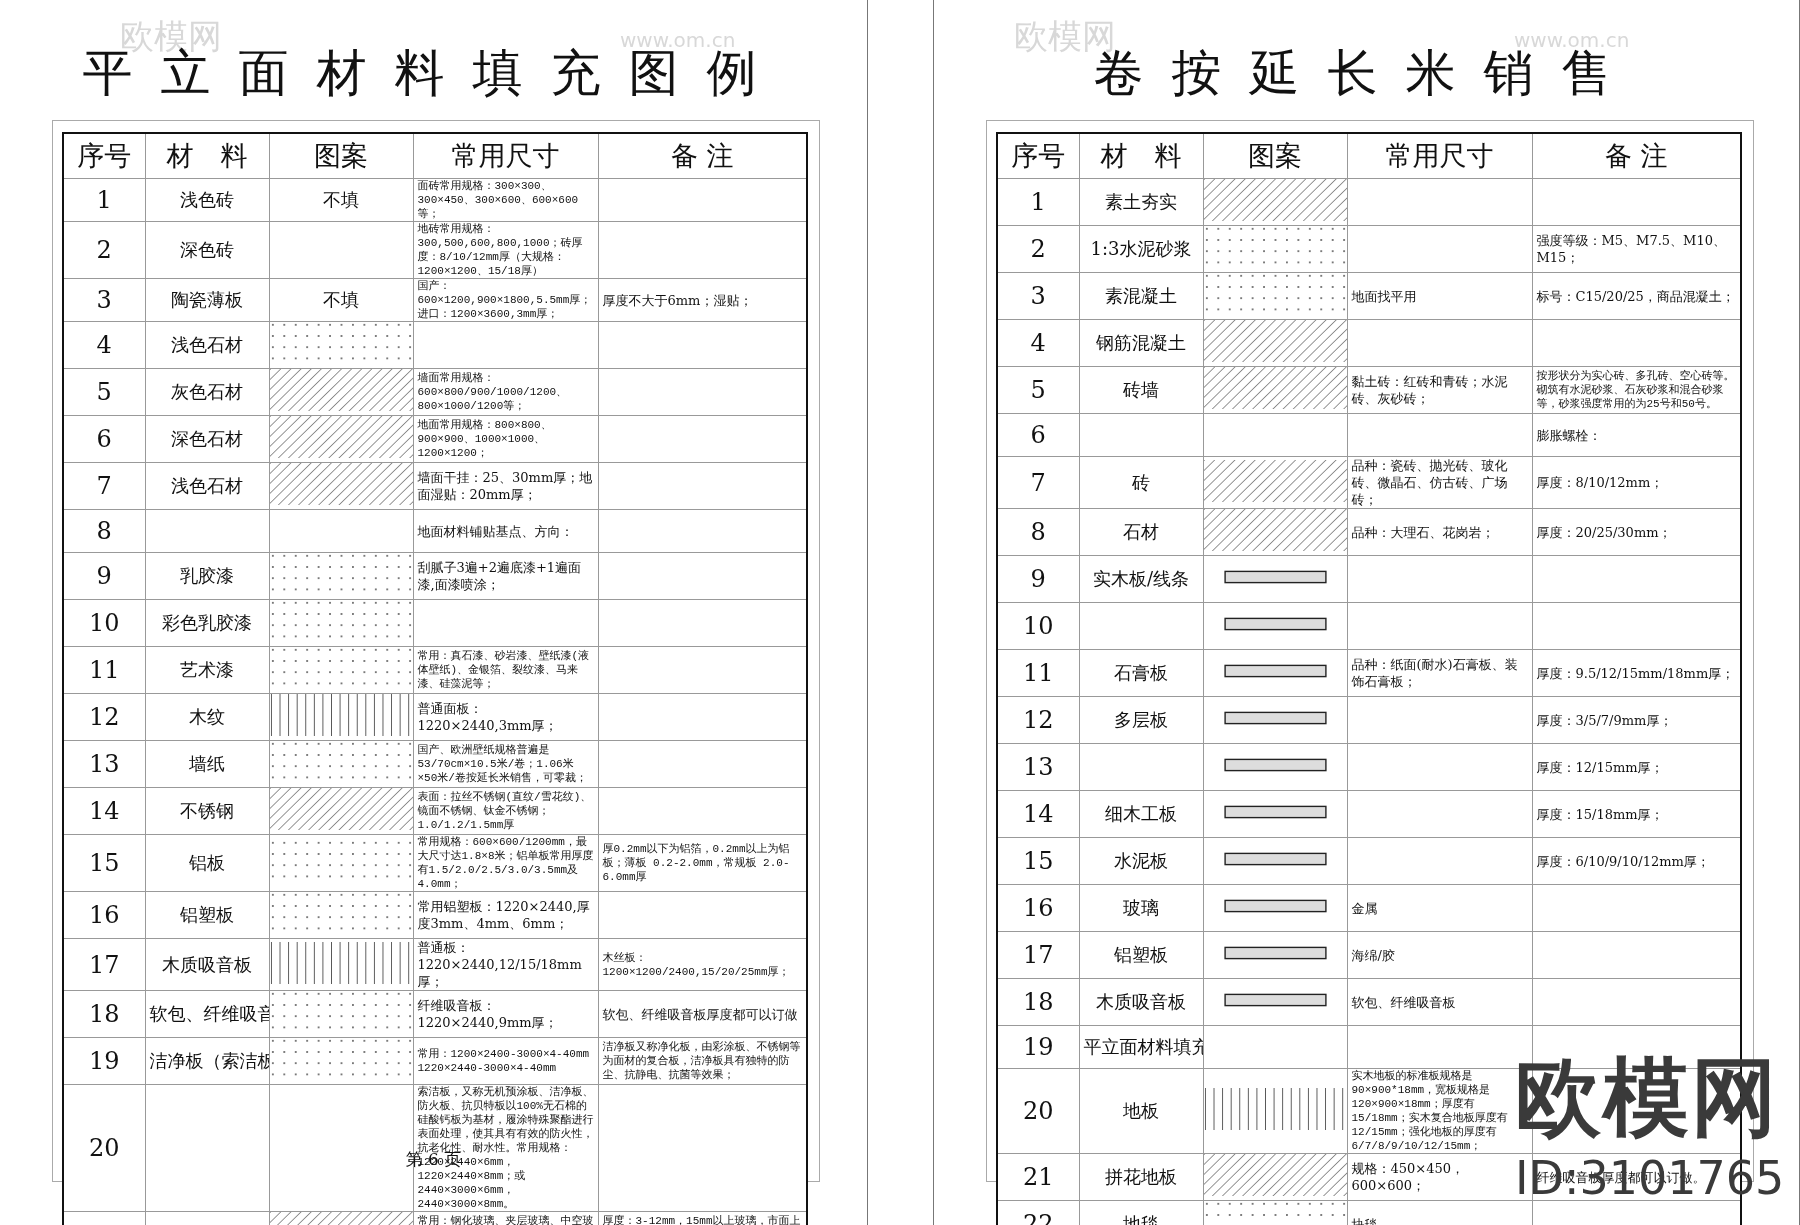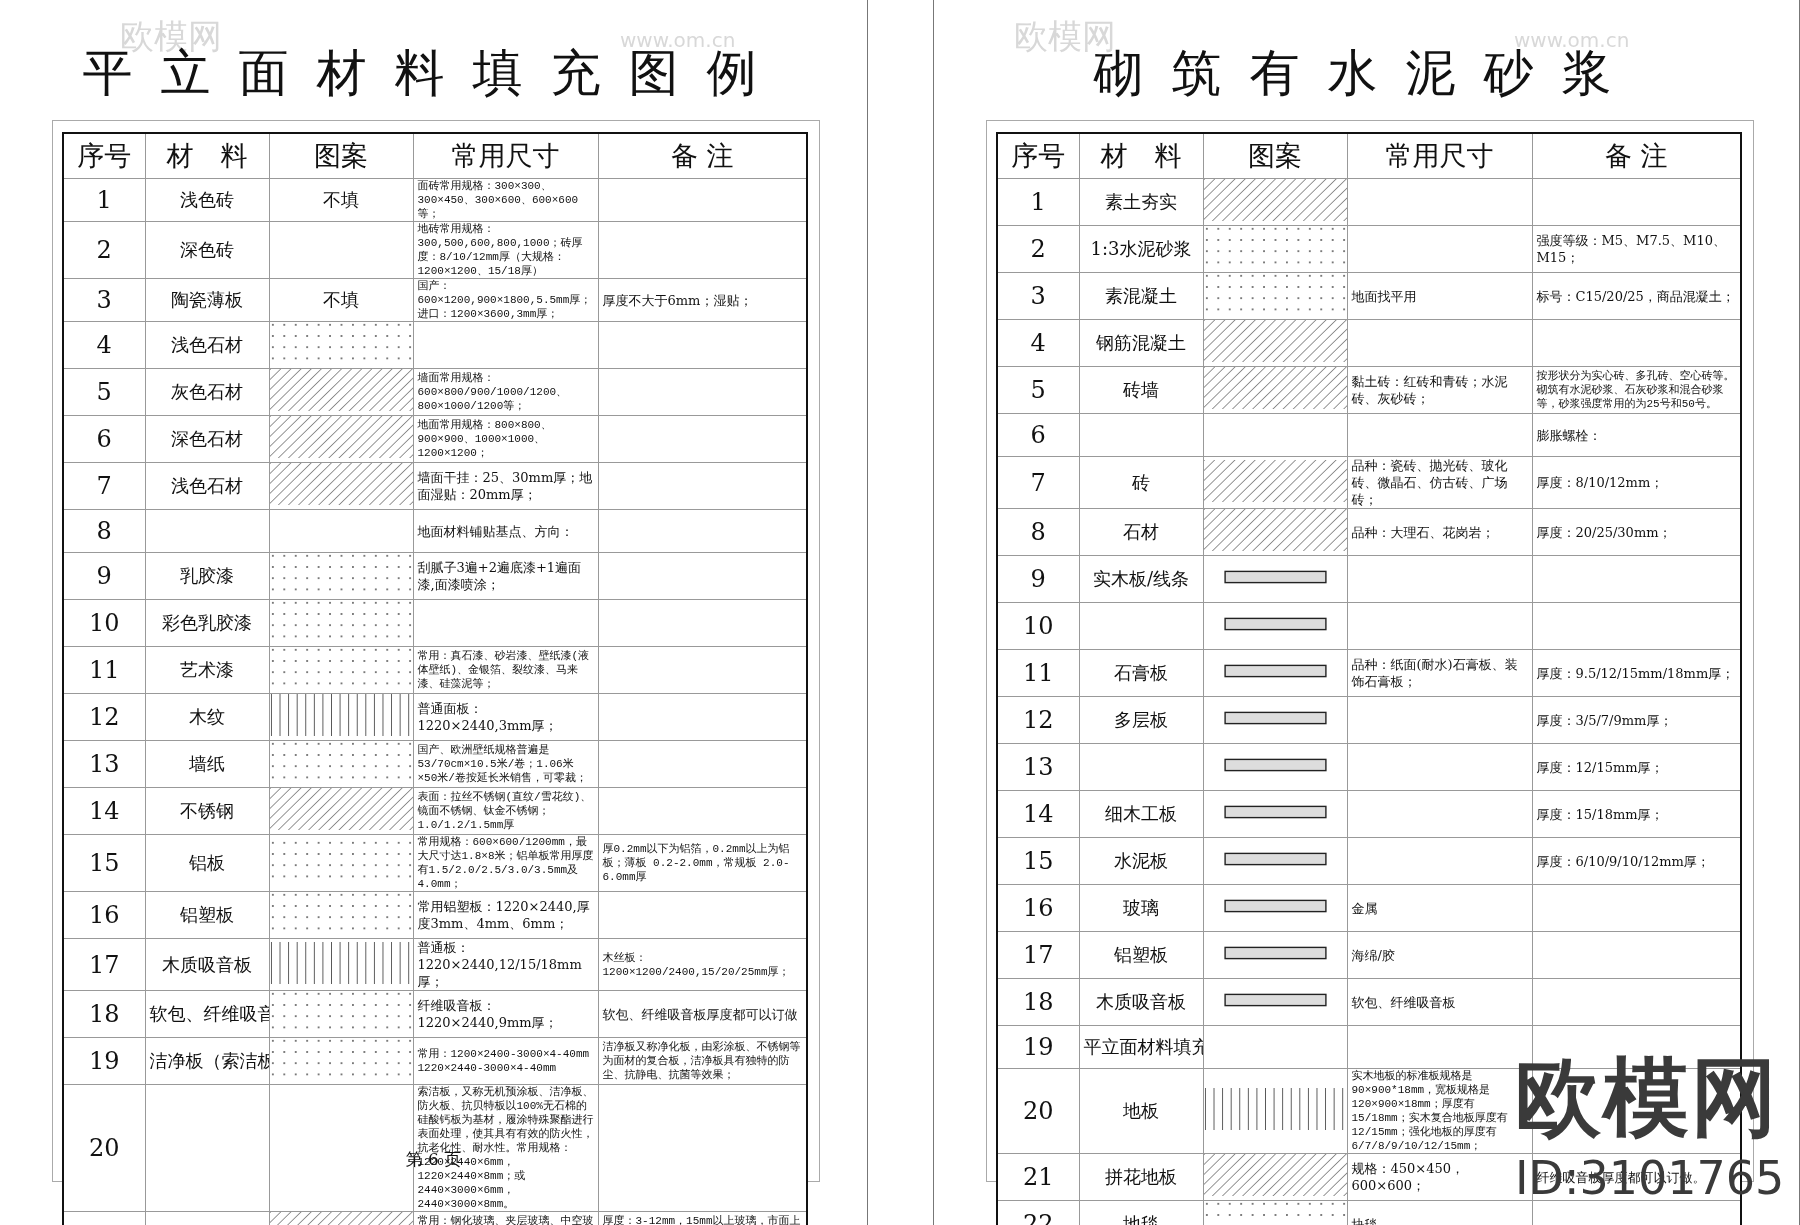--- a/index.html
+++ b/index.html
@@ -309,21 +309,21 @@
       </tbody>
   </table>
   <div class="footer">第 6 页</div>
 </div>
 
 <div class="gap"></div>
 
 <div class="page" id="pR">
   <div class="wm" style="left:80px;top:14px;font-size:34px;">欧模网</div>
   <div class="wm" style="left:580px;top:28px;font-size:20px;">www.om.cn</div>
-  <div class="title">砌筑有水泥砂浆</div>
+  <div class="title">卷按延长米销售</div>
   <div class="frame" style="left:52px;width:766px;height:1060px;"></div>
   <table class="legend" id="tR" style="left:62px;top:132px;width:744px;">
     <colgroup>
         <col style="width:82px">
         <col style="width:124px">
         <col style="width:144px">
         <col style="width:185px">
         <col style="width:209px">
       </colgroup>
     <tbody id="tRbody">

